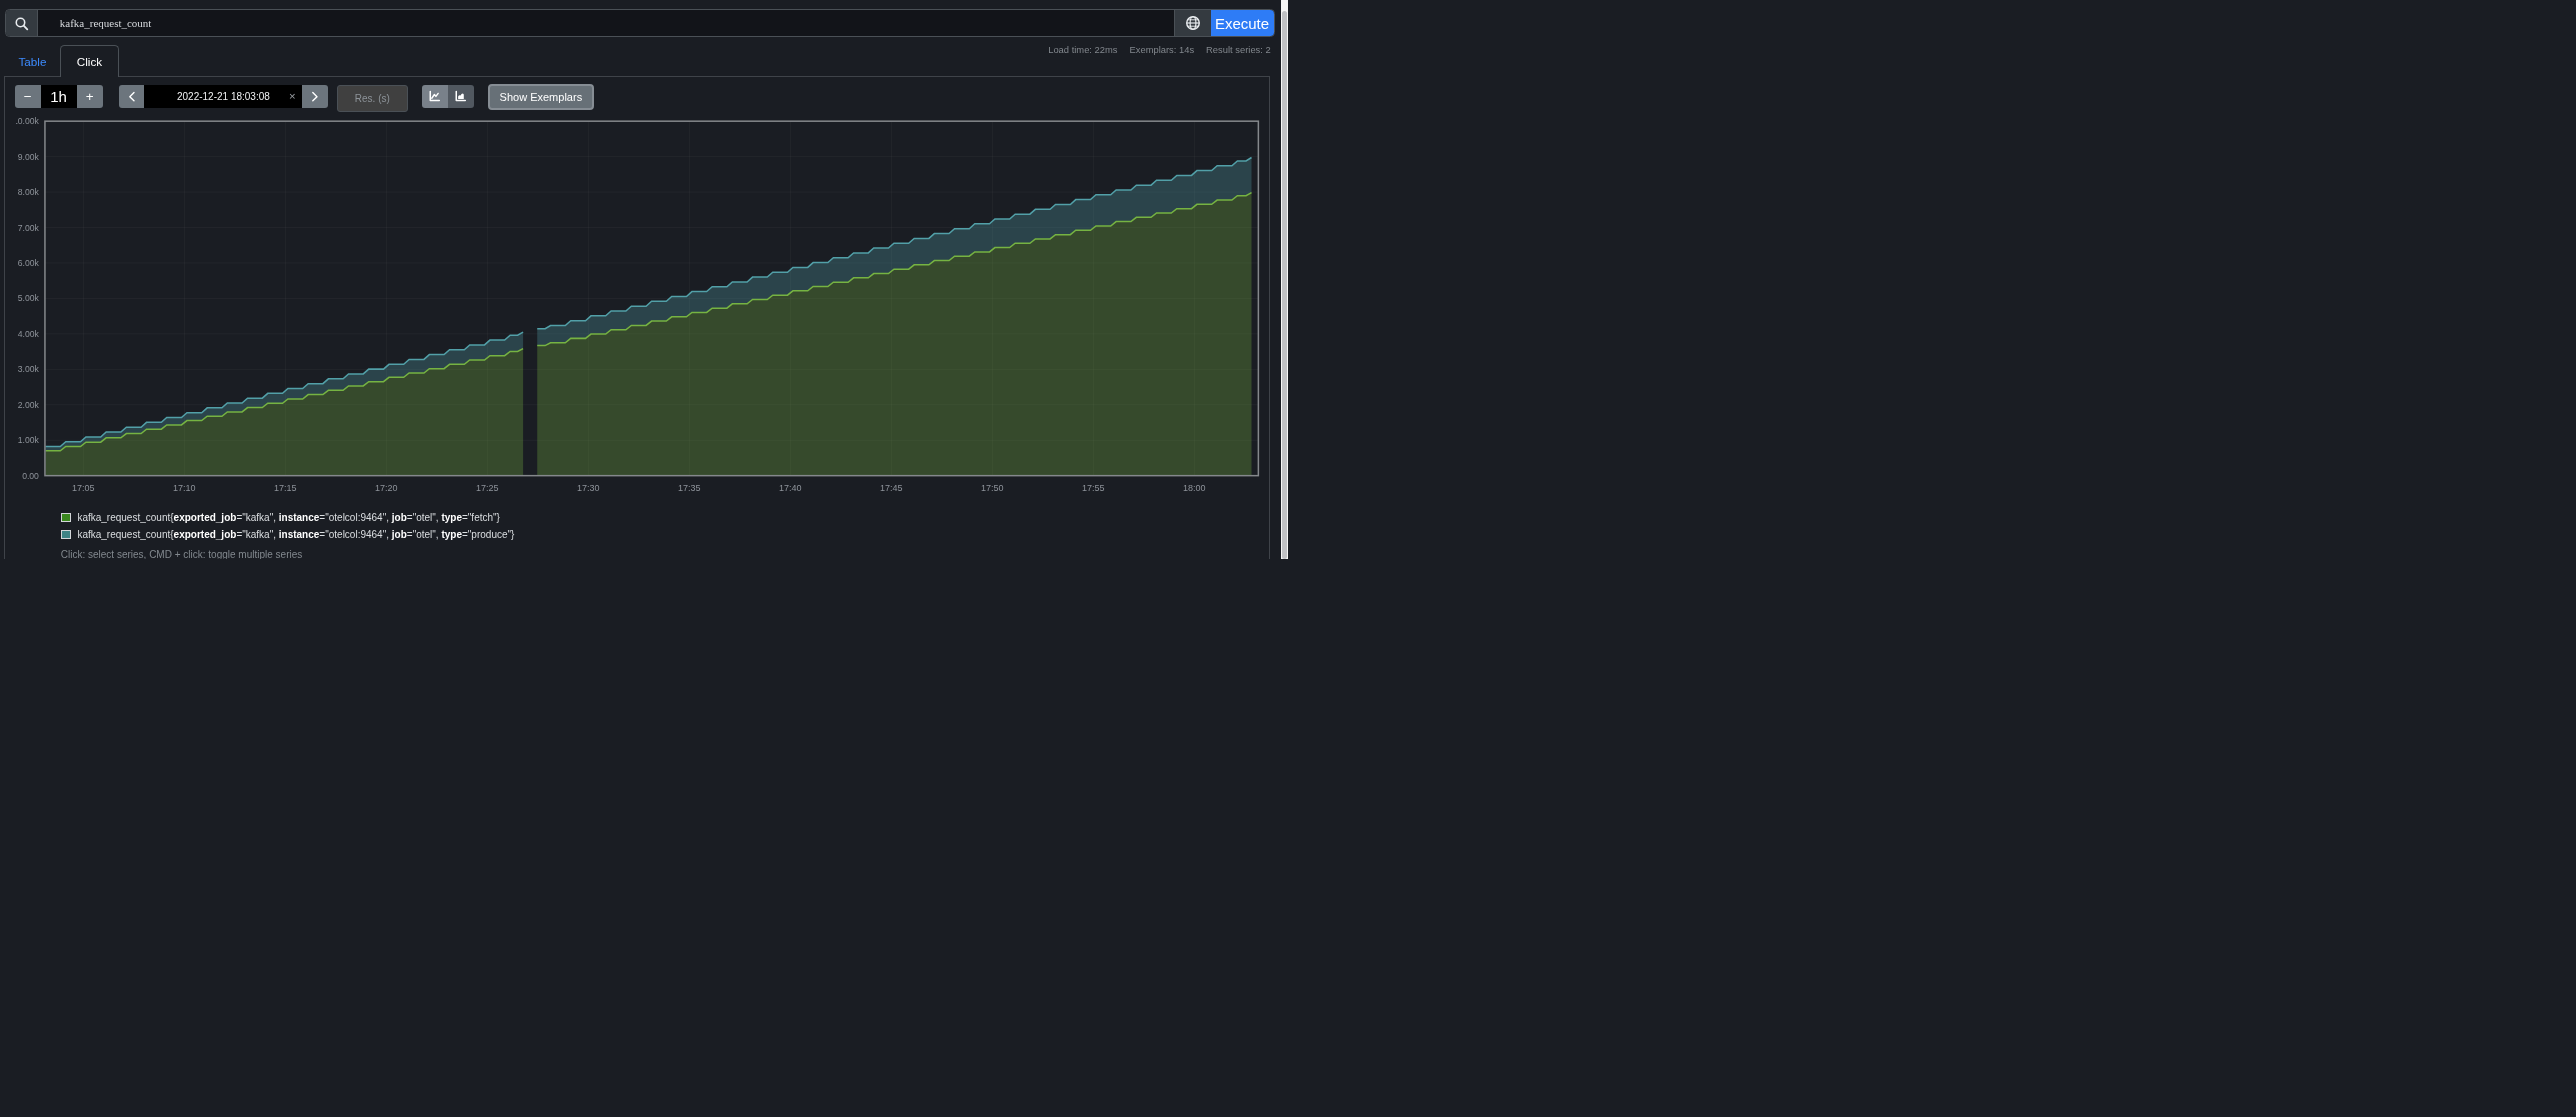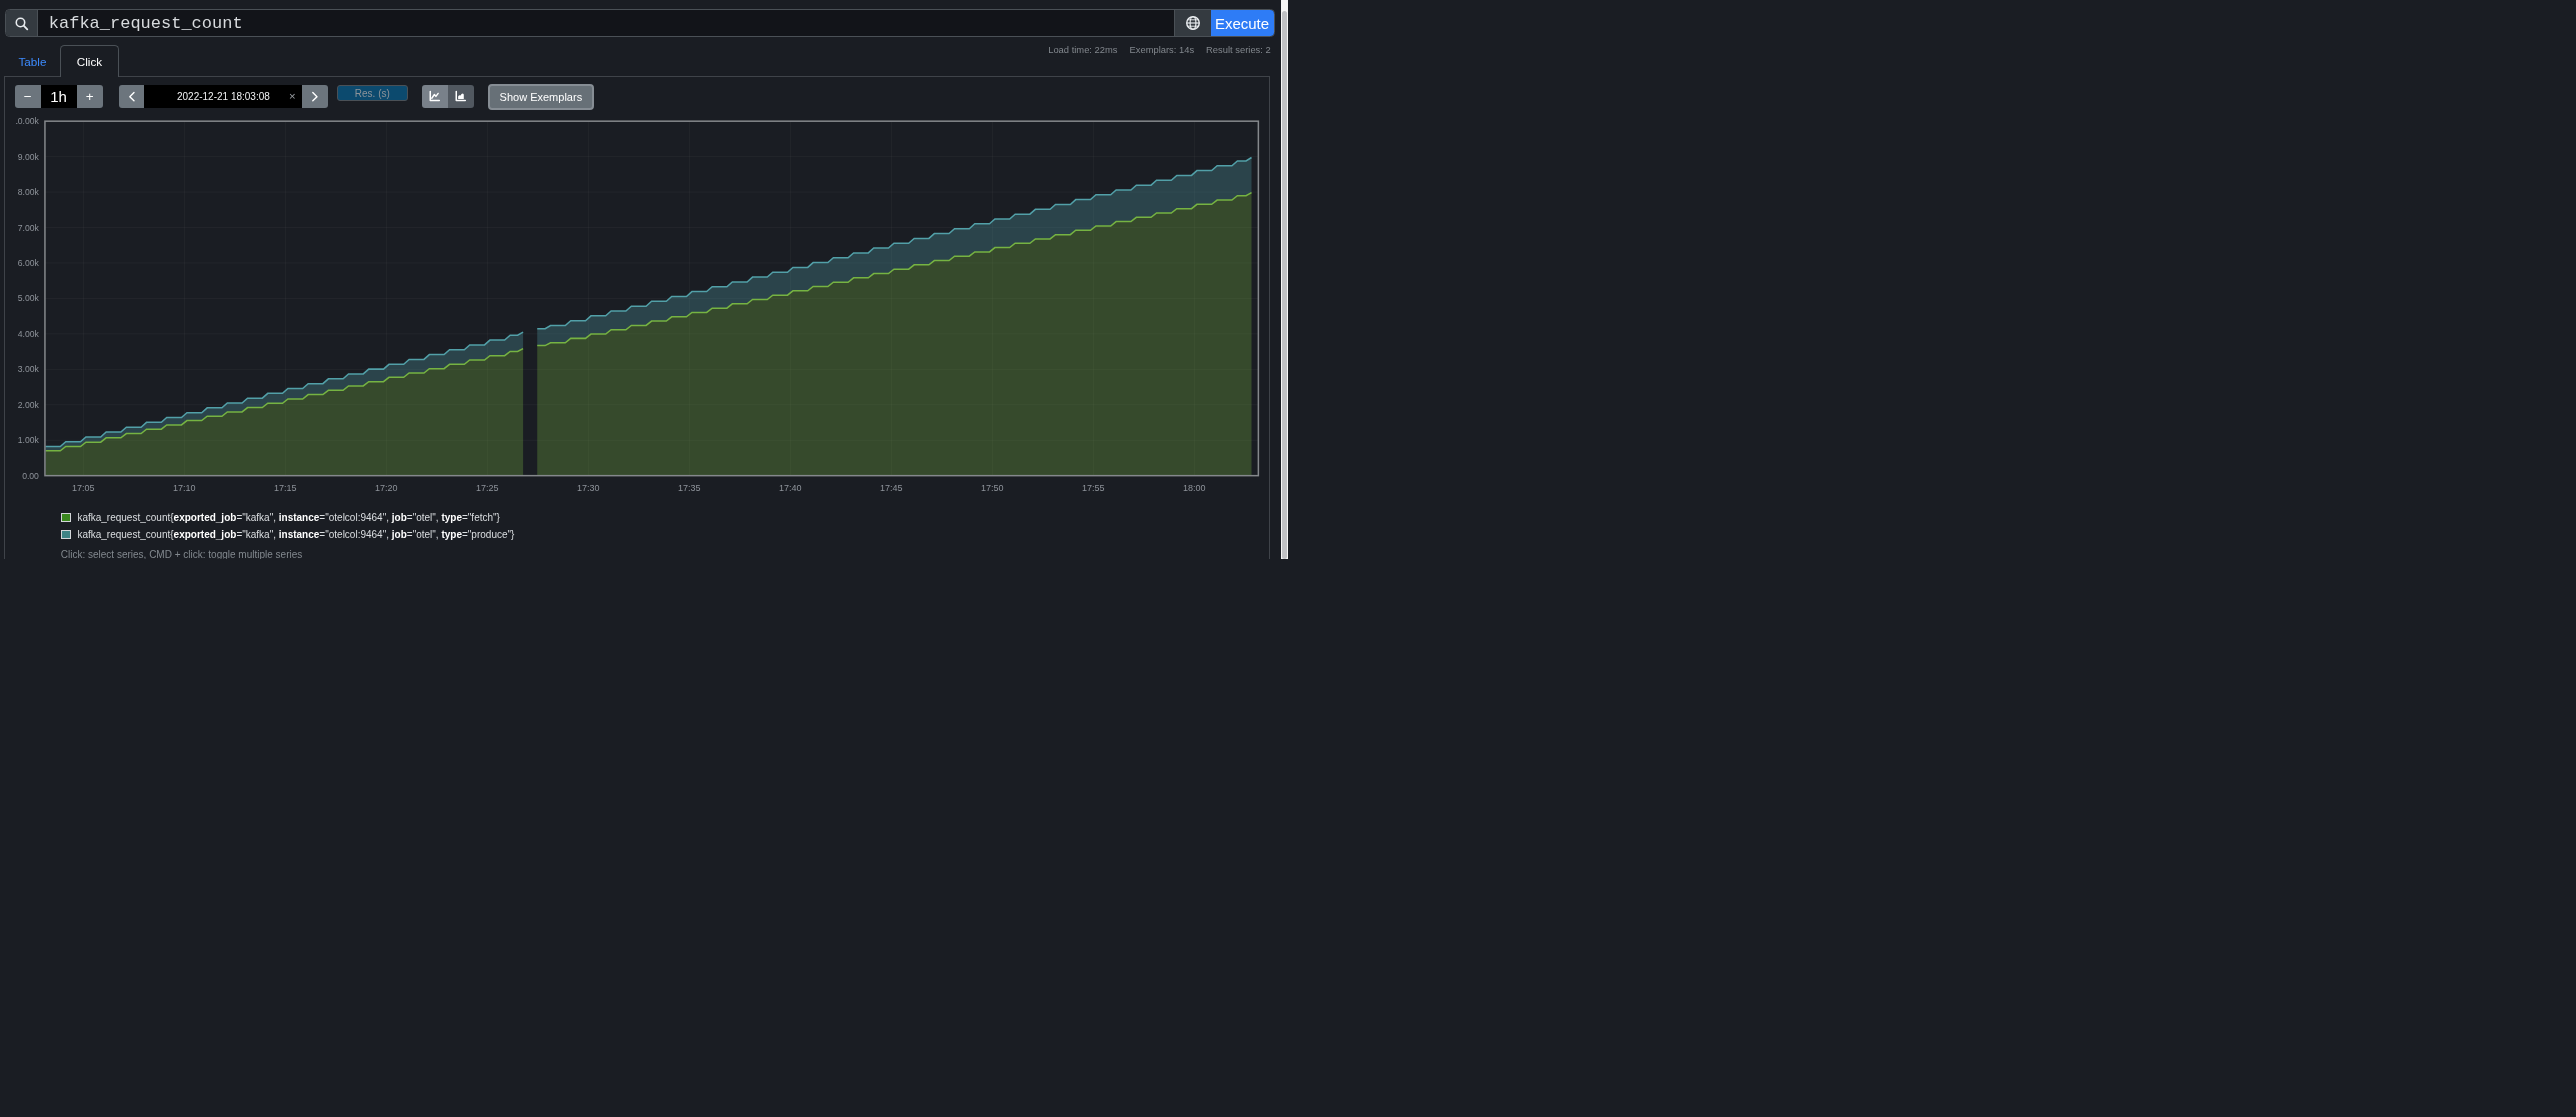--- a/index.html
+++ b/index.html
@@ -18,23 +18,24 @@
     background:#121419;
   }
   .q-icon-seg {
     width:32px; background:#343a40; border-right:0.8px solid #4a5056;
     border-radius:3.8px 0 0 3.8px;
     display:flex; align-items:center; justify-content:center;
   }
   .q-input {
     flex:1; display:flex; align-items:center;
     padding-left:11.3px;
-    font-family:Liberation Mono, monospace;
-    font-size:17px; color:#d8dbde;
+    font-family:Liberation Serif, serif;
+    font-size:11px; color:#d8dbde;
     background:transparent;
+    margin-left:11px;
   }
   .q-globe-seg {
     width:37px; background:#343a40; border-left:0.8px solid #4a5056;
     display:flex; align-items:center; justify-content:center; cursor:pointer;
   }
   .q-execute {
     width:63px; background:#2e7cf6; color:#fff;
     border:none; border-radius:0 3.8px 3.8px 0;
     font-size:15px; font-family:inherit; cursor:pointer;
     display:flex; align-items:center; justify-content:center;
@@ -85,22 +86,22 @@
   .date-input {
     width:158px; background:#000; color:#f2f3f4; border:none;
     display:flex; align-items:center; justify-content:center;
     font-size:10px; position:relative;
   }
   .date-clear {
     position:absolute; right:6.8px; top:50%; transform:translateY(-50%);
     color:#9ca1a6; font-size:11.3px; cursor:pointer; line-height:1;
   }
   .res-input {
-    position:absolute; left:332px; top:8.3px; width:71px; height:16px;
-    background:#0c4a6e; border:0.8px solid #4a5056; border-radius:3px;
+    position:absolute; left:332px; top:8.3px; width:71px; height:27px;
+    background:#404040; border:0.8px solid #4a5056; border-radius:3px;
     color:#8d9399; font-size:10px; text-align:center; font-family:inherit;
   }
   .res-input::placeholder { color:#8d9399; opacity:1; }
   .grp-charttype { left:417px; top:8.3px; }
   .btn-linetype  { width:26px; background:#79818a; }
   .btn-stacktype { width:26px; background:#515860; }
   .btn-exemplars {
     position:absolute; left:483px; top:6.8px; height:26px;
     background:#677077; border:2.3px solid #868d94; border-radius:4px;
     color:#fff; font-size:11px; font-family:inherit;

